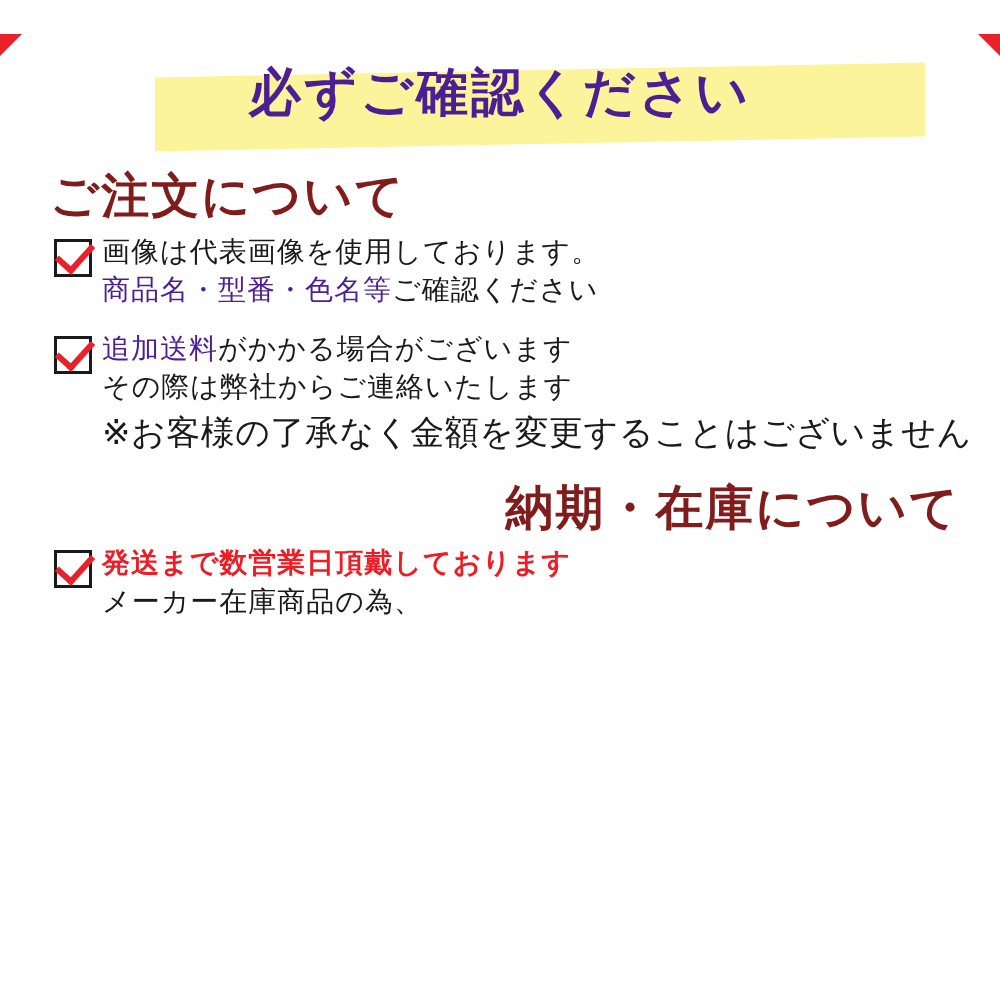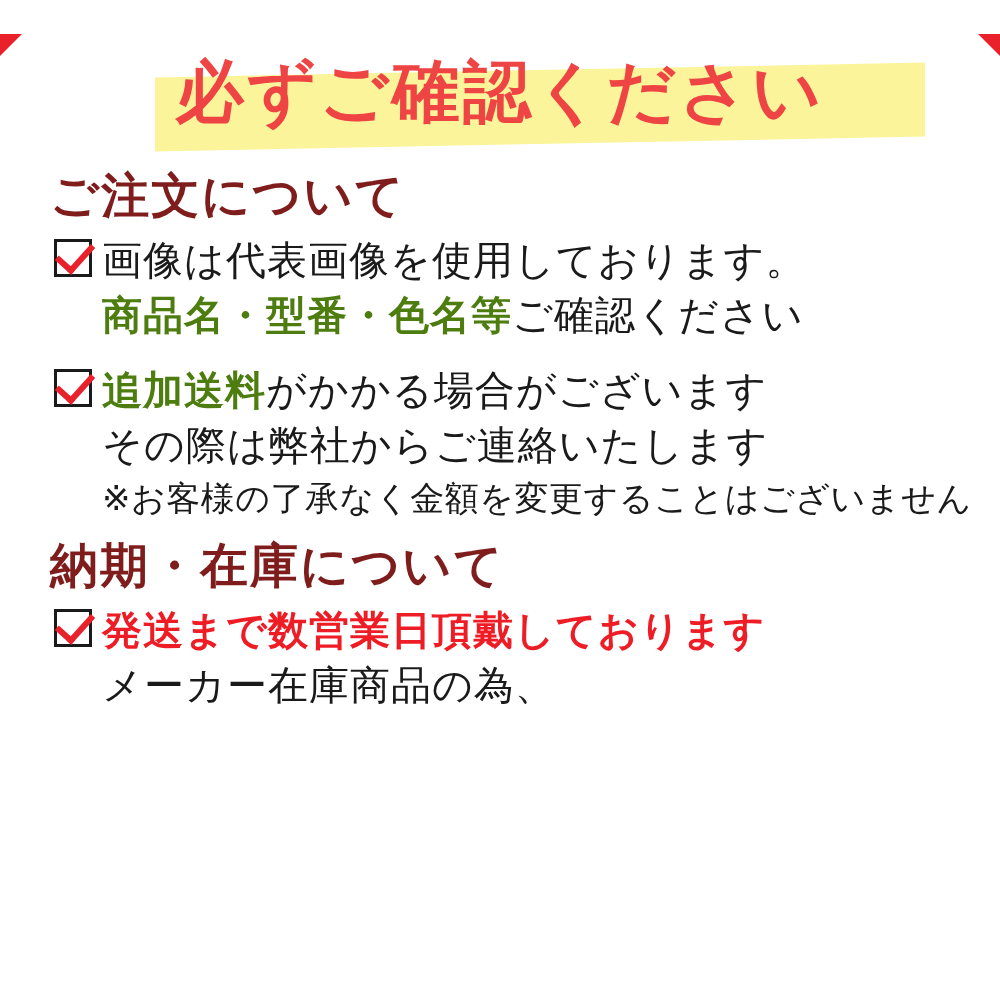--- a/index.html
+++ b/index.html
@@ -54,39 +54,40 @@
     top: 36px;
     width: 770px;
     height: 74px;
     background: #fbf49b;
     transform: skewY(-1.1deg);
     z-index: 0;
   }
   .headline {
     position: relative;
     z-index: 1;
-    font-size: 68px;
+    font-size: 52px;
     font-weight: bold;
     letter-spacing: 3px;
-    color: #ef4444;
+    color: #4c1d95;
     white-space: nowrap;
     line-height: 1;
   }
 
   
   .section-heading {
     font-size: 48px;
     font-weight: bold;
     color: #7f1d1d;
     letter-spacing: 2px;
     margin: 18px 0 8px 10px;
     line-height: 1.2;
   }
   .section-heading.second {
-    margin-top: 14px;
+    margin-top: 22px;
+    text-align: right;
   }
 
   
   .item {
     display: flex;
     align-items: flex-start;
     margin: 0 0 20px 14px;
   }
   .item.tight {
     margin-bottom: 6px;
@@ -109,41 +110,41 @@
     width: 16px;
     height: 30px;
     border-right: 6px solid #e8212b;
     border-bottom: 6px solid #e8212b;
     transform: rotate(42deg);
   }
   .lines {
     flex: 1 1 auto;
   }
   .line {
-    font-size: 40px;
+    font-size: 28px;
     line-height: 1.38;
     color: #1a1a1a;
     letter-spacing: 1px;
     white-space: nowrap;
   }
   .line.red {
     color: #ee1c25;
     font-weight: bold;
   }
   .note {
     font-size: 34px;
     color: #1a1a1a;
     letter-spacing: 0.5px;
     line-height: 1.4;
     margin-top: 2px;
     white-space: nowrap;
   }
   .seg-red {
-    color: #4d7c0f;
-    font-weight: bold;
+    color: #4c1d95;
+    font-weight: normal;
   }
   .seg-black {
     color: #1a1a1a;
     font-weight: normal;
   }
 </style>
 </head>
 <body>
 
 <div class="page">

